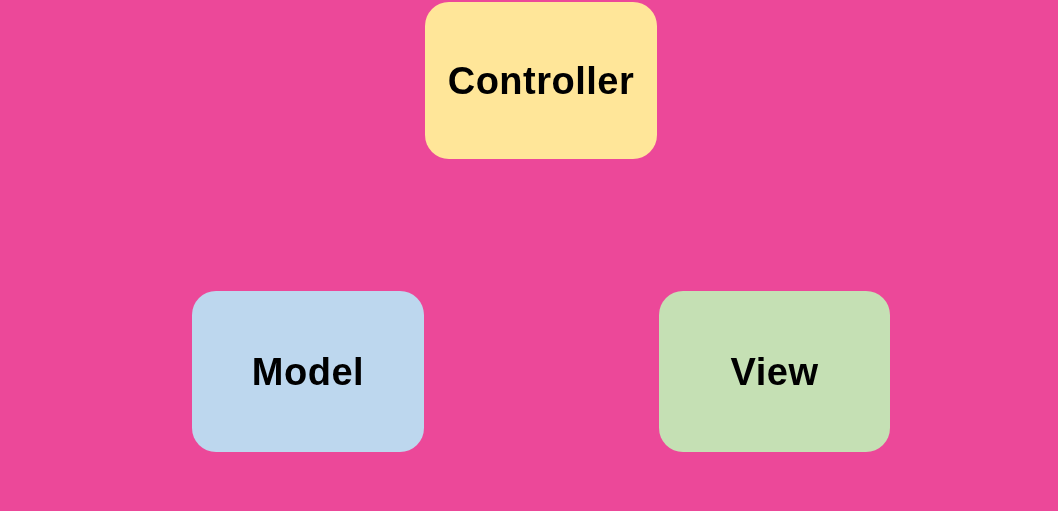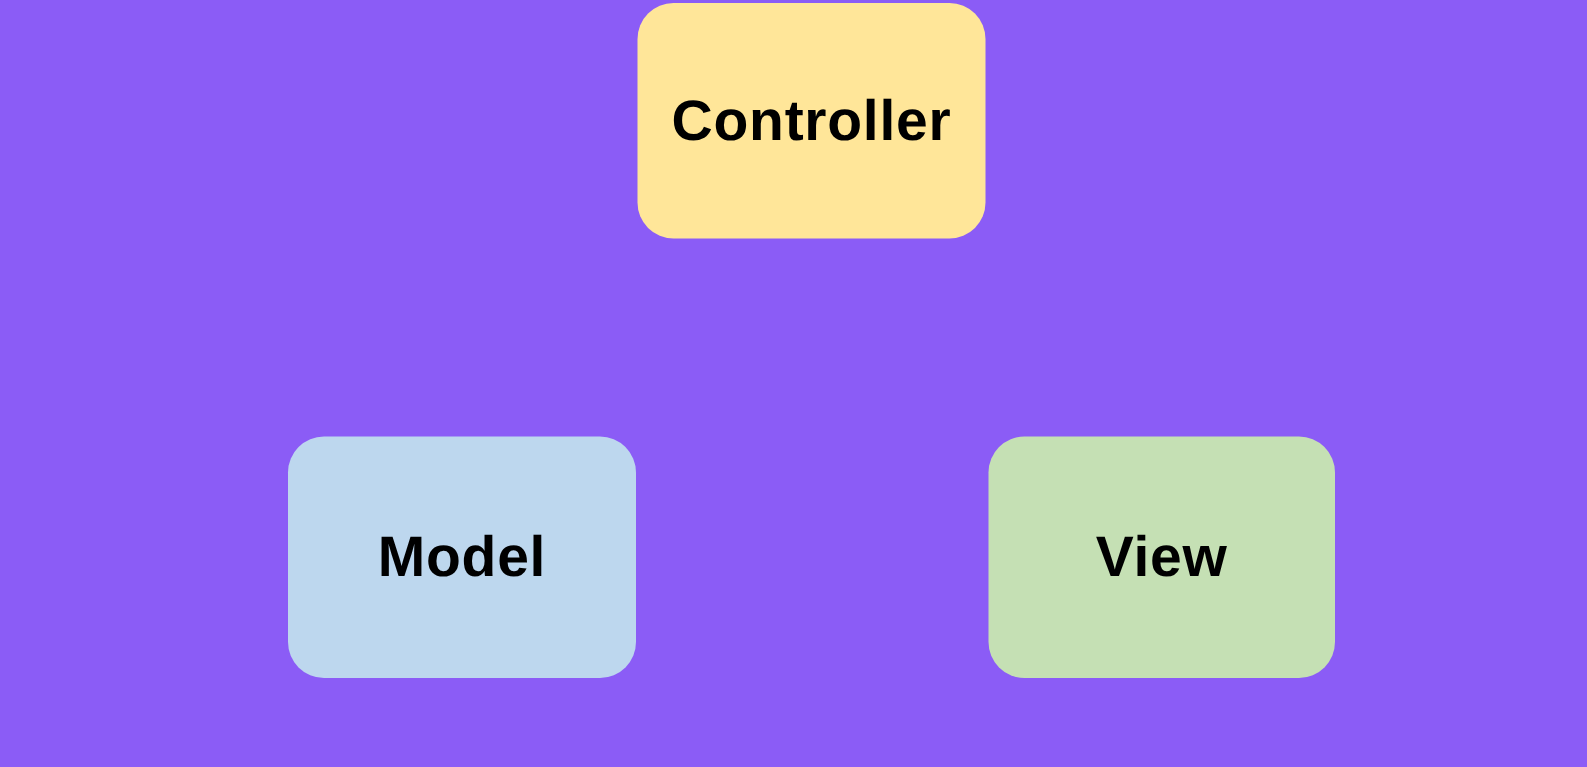--- a/index.html
+++ b/index.html
@@ -4,21 +4,21 @@
 <style>
   html, body {
     margin: 0;
     padding: 0;
     background: #000000;
   }
   .canvas {
     position: relative;
     width: 1058px;
     height: 511px;
-    background: #8b5cf6;
+    background: #ec4899;
     overflow: hidden;
     font-family: "Liberation Sans", "DejaVu Sans", sans-serif;
   }
   .node {
     position: absolute;
     border-radius: 24px;
     display: flex;
     align-items: center;
     justify-content: center;
   }

